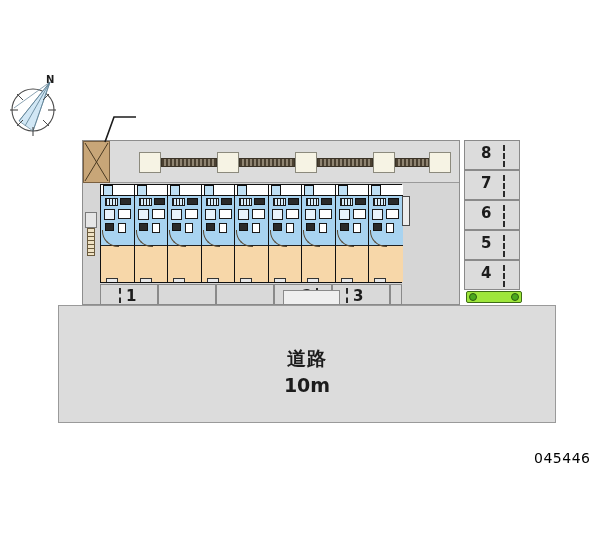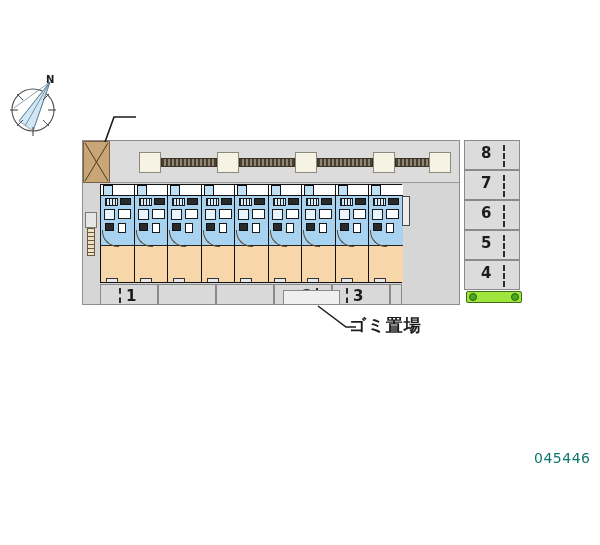--- a/index.html
+++ b/index.html
@@ -179,21 +179,21 @@
     position:absolute;left:0;top:40px;width:100%;text-align:center;
     font-family:"DejaVu Sans","Liberation Sans",sans-serif;
     color:#1c1c1c;
   }
   .road-label .l1{font-size:19px;font-weight:bold;letter-spacing:1px;}
   .road-label .l2{font-size:19px;font-weight:bold;margin-top:2px;}
 
   
   .plan-id{
     position:absolute;left:534px;top:450px;
-    font-size:14px;color:#0f766e;letter-spacing:0.5px;
+    font-size:14px;color:#000000;letter-spacing:0.5px;
     font-family:"DejaVu Sans","Liberation Sans",sans-serif;
   }
 </style>
 </head>
 <body>
 
 <div id="stage">
 
   <div class="compass">
     <svg width="62" height="64" viewBox="0 0 62 64">
@@ -437,16 +437,22 @@
       <div class="num">4</div>
       <div class="dash"></div>
     </div>
   </div>
 
   <div class="green-strip">
     <div class="bud" style="left:2px;"></div>
     <div class="bud" style="right:2px;"></div>
   </div>
 
+  <div class="road">
+    <div class="road-label">
+      <div class="l1">道路</div>
+      <div class="l2">10m</div>
+    </div>
+  </div>
 
   <div class="plan-id">045446</div>
 
 </div>
 
 </body></html>

